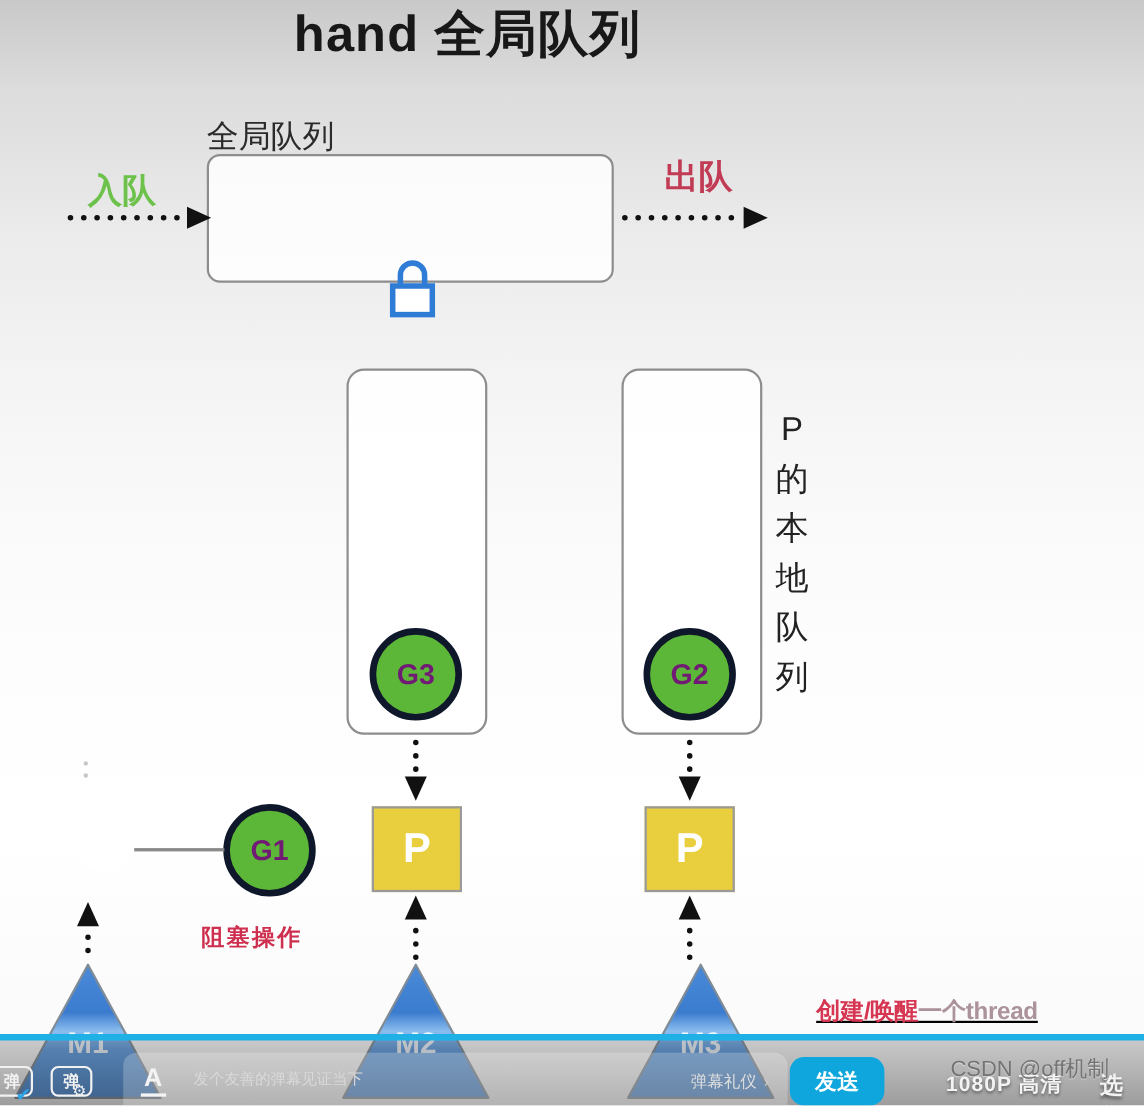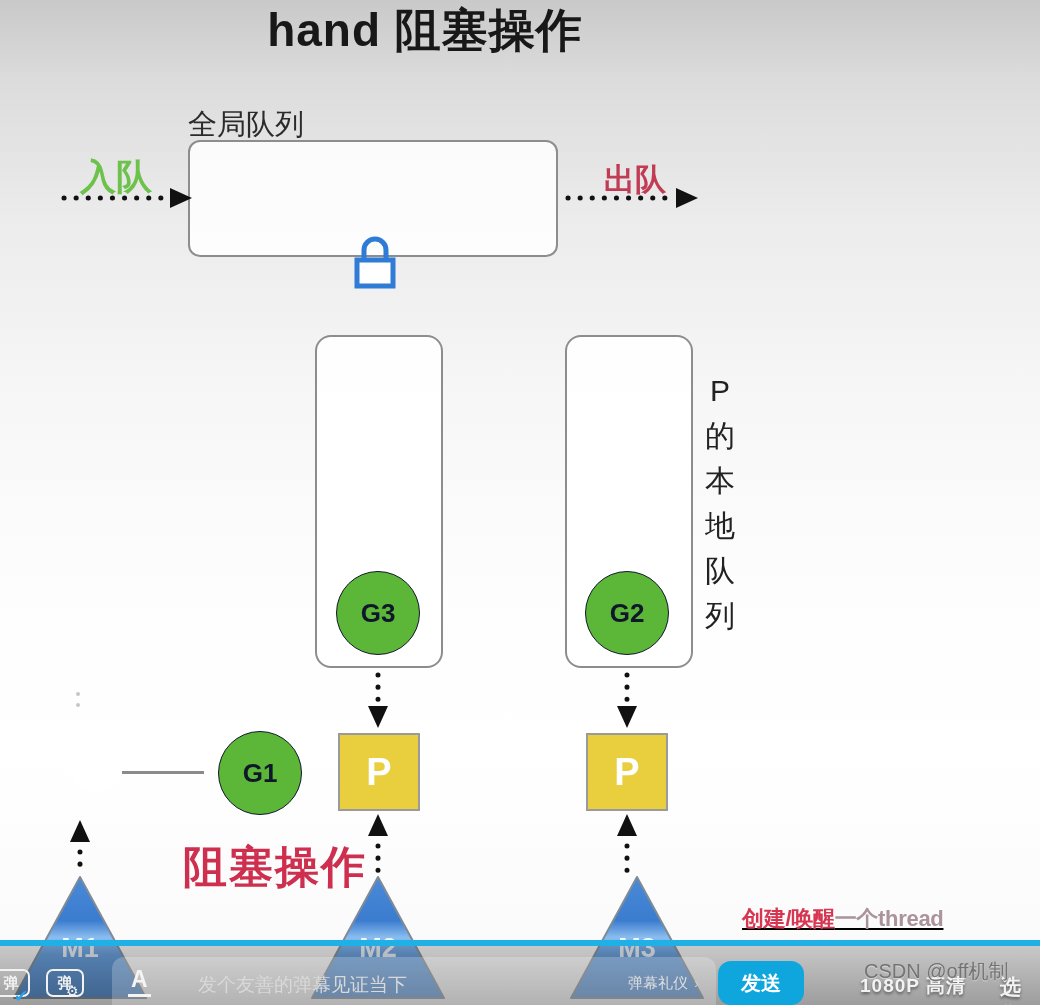--- a/index.html
+++ b/index.html
@@ -8,78 +8,78 @@
     position:relative;
     font-family:"Liberation Sans","DejaVu Sans",sans-serif;
     background:linear-gradient(180deg,#c9c9c9 0%,#dcdcdc 8%,#ececec 22%,#f7f7f7 40%,#fdfdfd 58%,#ffffff 75%,#f9f9f9 100%);
   }
   .abs { position:absolute; }
 
   
   .title { left:0; top:10; width:850px; text-align:center; font-size:46px; font-weight:bold; color:#181818; letter-spacing:1px; }
   .gq-label { left:188px; top:105px; width:370px; text-align:left; font-size:29px; color:#2b2b2b; }
   .gq-box { left:188px; top:140px; width:370px; height:117px; border:2px solid #8d8d8d; border-radius:12px; background:rgba(255,255,255,0.85); }
-  .enqueue { left:80px; top:153px; font-size:36px; font-weight:bold; color:#6cc24a; }
-  .dequeue { left:604px; top:159px; font-size:31px; font-weight:bold; color:#c13b55; }
+  .enqueue { left:80px; top:153px; font-size:31px; font-weight:bold; color:#6cc24a; }
+  .dequeue { left:604px; top:140px; font-size:31px; font-weight:bold; color:#c13b55; }
 
   .lq-box { top:335px; width:128px; height:333px; border:2px solid #8d8d8d; border-radius:16px; background:rgba(255,255,255,0.9); }
   .lq-left { left:315px; } .lq-right { left:565px; }
 
   .side-label { left:700px; top:368px; width:40px; font-size:30px; color:#222; text-align:center; }
   .side-label span { display:block; height:45px; line-height:45px; }
 
-  .gcircle { width:84px; height:84px; border-radius:50%; background:#5cb637; border:1px solid #0f172a;
-             color:#0f172a; font-weight:bold; font-size:26px; display:flex; align-items:center; justify-content:center; }
-  .g3 { left:336px; top:571px; } .g2 { left:585px; top:571px; } .g1 { left:218px; top:731px; }
+  .gcircle { width:84px; height:84px; border-radius:50%; background:#5cb637; border:6px solid #0f172a;
+             color:#701a75; font-weight:bold; font-size:26px; display:flex; align-items:center; justify-content:center; }
+  .g3 { left:336px; top:571px; } .g2 { left:585px; top:571px; } .g1 { left:203px; top:731px; }
 
   .psquare { width:82px; height:78px; background:#e9cf3e; border:2px solid #9a9a9a;
              color:#fff; font-weight:bold; font-size:38px; display:flex; align-items:center; justify-content:center; }
   .p-left { left:338px; top:733px; } .p-right { left:586px; top:733px; }
 
   .g1-line { left:122px; top:771px; width:82px; height:3px; background:#8a8a8a; }
   .faded-node { left:70px; top:744px; width:52px; height:48px; border-radius:50%; background:rgba(255,255,255,0.55); }
   .faint-dot { width:4px; height:4px; border-radius:50%; background:rgba(0,0,0,0.22); }
 
-  .blocking { left:183px; top:838px; font-size:44px; font-weight:bold; color:#ce2f4e; letter-spacing:2px; }
+  .blocking { left:183px; top:838px; font-size:21px; font-weight:bold; color:#ce2f4e; letter-spacing:2px; }
   .handoff-note { left:742px; top:904px; font-size:22px; font-weight:bold; white-space:nowrap; letter-spacing:-0.3px;text-decoration:underline; }
   .handoff-note .red  { color:#d63652; }
   .handoff-note .gray { color:#ab929b; }
 
   .m-label { width:80px; text-align:center; font-size:27px; font-weight:bold; color:rgba(255,255,255,0.88); top:933px; }
   .m1-label { left:40px; } .m2-label { left:338px; } .m3-label { left:597px; }
 
   
   .progress { left:0; top:940px; width:1040px; height:6px; background:#1fb0e6; }
   .ctrl-bar { left:0; top:946px; width:1040px; height:59px;
               background:linear-gradient(180deg,rgba(70,70,70,0.28),rgba(45,45,45,0.45)); }
   .tv-icon { top:969px; width:38px; height:28px; border:2px solid #f2f2f2; border-radius:7px;
              color:#f2f2f2; font-size:15px; font-weight:bold; display:flex; align-items:center; justify-content:center; }
   .tv1 { left:-8px; } .tv2 { left:46px; }
   .check-badge { left:14px; top:986px; color:#2aa3e8; font-size:17px; font-weight:bold; }
   .gear-badge { left:66px; top:983px; color:#f2f2f2; font-size:14px; }
   .input-bubble { left:112px; top:957px; width:604px; height:48px; border-radius:12px 12px 0 0;
                   background:rgba(255,255,255,0.22); }
   .font-icon { left:128px; top:966px; color:#f4f4f4; font-size:23px; font-weight:bold;
                border-bottom:3px solid #f4f4f4; padding:0 3px 1px 3px; }
-  .placeholder { left:176px; top:972px; font-size:19px; color:#d9d9d9;margin-left:22px; }
+  .placeholder { left:176px; top:972px; font-size:14px; color:#d9d9d9; }
   .etiquette { left:628px; top:974px; font-size:15px; color:#dedede; }
   .etiquette .chev { margin-left:6px; color:#cfcfcf; }
   .send-btn { left:718px; top:961px; width:86px; height:44px; border-radius:13px; background:#0ea6dd;
               color:#fff; font-size:20px; font-weight:bold; display:flex; align-items:center; justify-content:center; }
   .quality { left:860px; top:973px; font-size:19px; font-weight:bold; color:#f3f3f3;
              text-shadow:0 2px 3px rgba(0,0,0,0.45); letter-spacing:1px; }
   .episodes { left:1000px; top:973px; font-size:21px; font-weight:bold; color:#f3f3f3;
               text-shadow:0 2px 3px rgba(0,0,0,0.45); }
   .watermark { left:864px; top:958px; font-size:20px; color:rgba(105,105,105,0.9); white-space:nowrap;
                text-shadow:0 1px 1px rgba(255,255,255,0.5); }
 </style>
 </head>
 <body>
 
-<div class="abs title">hand 阻塞操作</div>
+<div class="abs title">hand 全局队列</div>
 
 <div class="abs gq-label">全局队列</div>
 <div class="abs gq-box"></div>
 
 <div class="abs enqueue">入队</div>
 <div class="abs dequeue">出队</div>
 
 <svg class="abs" style="left:58px;top:184px;" width="140" height="28">
   <line x1="6" y1="14" x2="112" y2="14" stroke="#111" stroke-width="5" stroke-dasharray="0.1 12" stroke-linecap="round"></line>
   <polygon points="112,4 112,24 134,14" fill="#111"></polygon>

